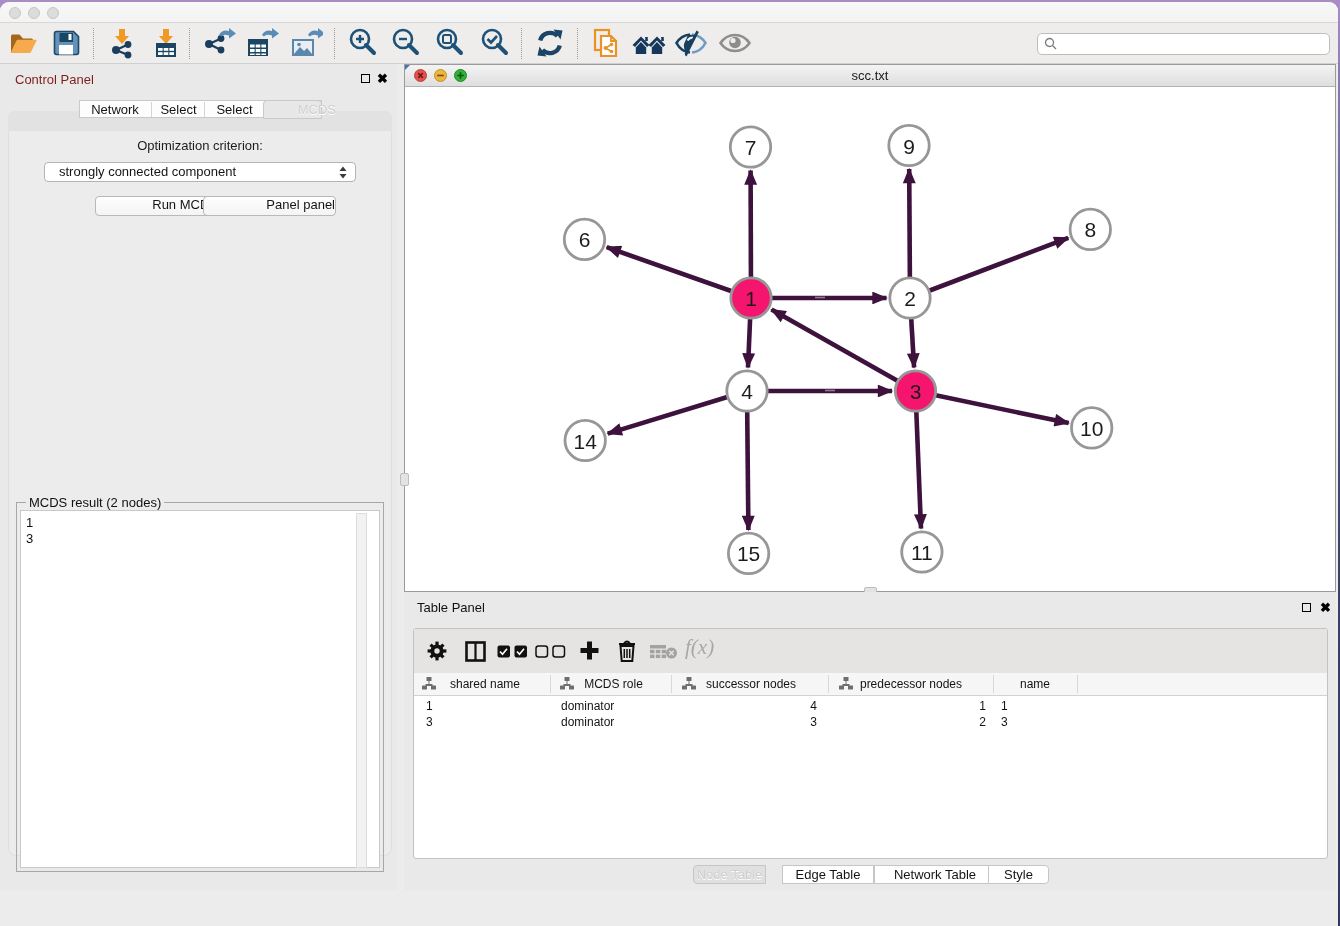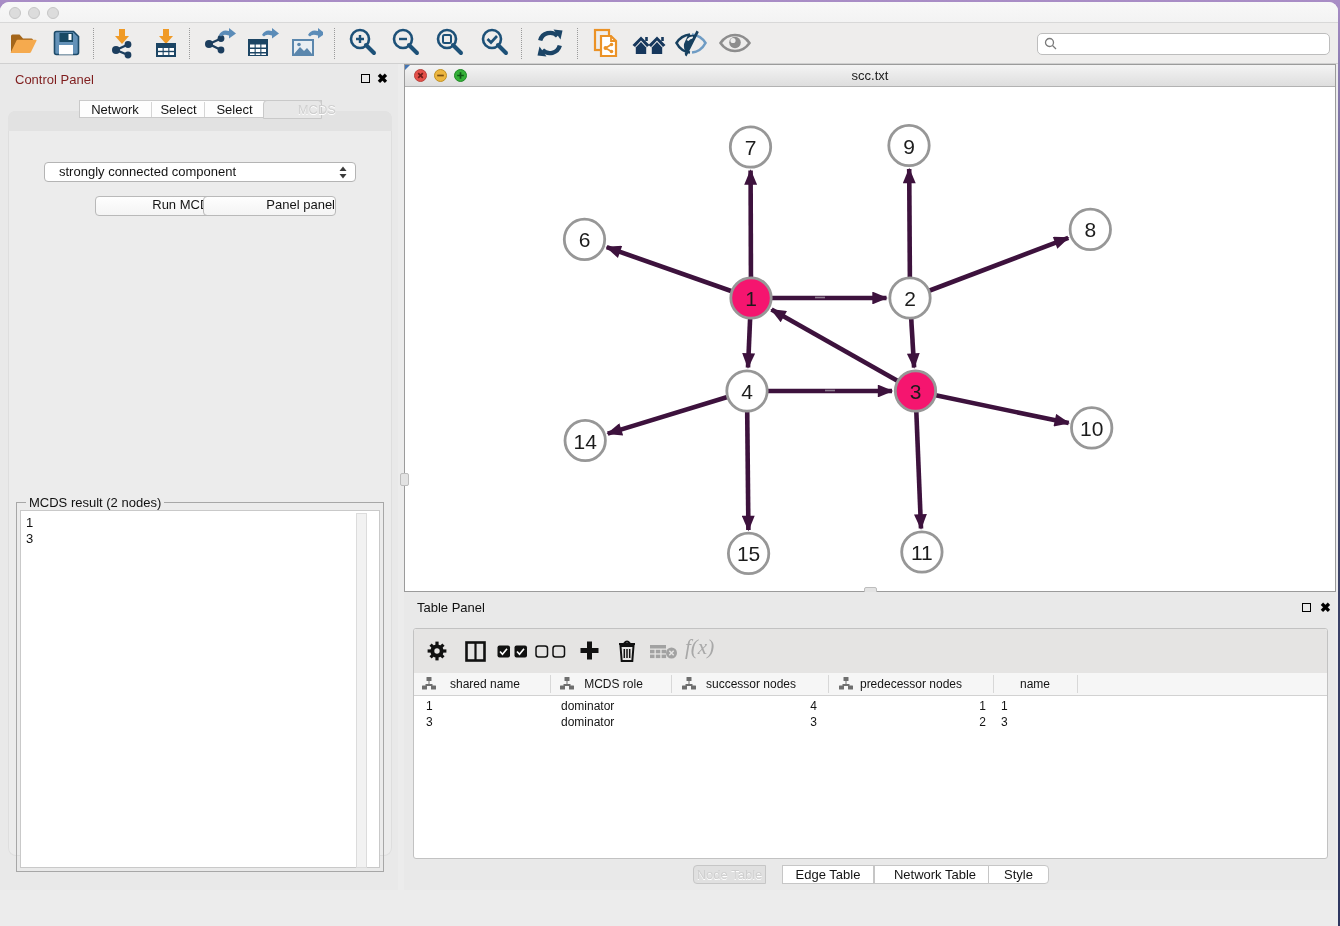--- a/index.html
+++ b/index.html
@@ -215,20 +215,21 @@
     <path d="M8.5 8.5 l3.5 3.5" stroke="#7a7a7a" stroke-width="1.3"></path>
    </svg>
   </div>
  </div>
  <div id="cpanel">
   <div id="cphead">Control Panel</div>
   <div class="paneico" style="left:361px;top:10px"></div>
   <div class="panex" style="left:377px;top:7px">✖</div>
   <div id="tabbox">
    <div style="position:absolute;left:0;top:0;width:100%;height:20px;background:#e2e2e2;border-radius:8px 8px 0 0"></div>
+   <div id="optlabel" style="left:0;top:27px;width:384px">Optimization criterion:</div>
    <div id="dropdown">
     <span style="position:absolute;left:14px;top:1px">strongly connected component</span>
     <svg width="10" height="13" viewBox="0 0 10 13" style="position:absolute;right:7px;top:2.5px">
      <path d="M5 0.5 L8.5 5 L1.5 5 z" fill="#3a3a3a"></path>
      <path d="M5 12.5 L8.5 8 L1.5 8 z" fill="#3a3a3a"></path>
     </svg>
    </div>
    <div class="btn" style="left:87px;width:94px">Run MCDS</div>
    <div class="btn" style="left:195px;width:103px">Panel panel</div>
    <div id="fieldset">

